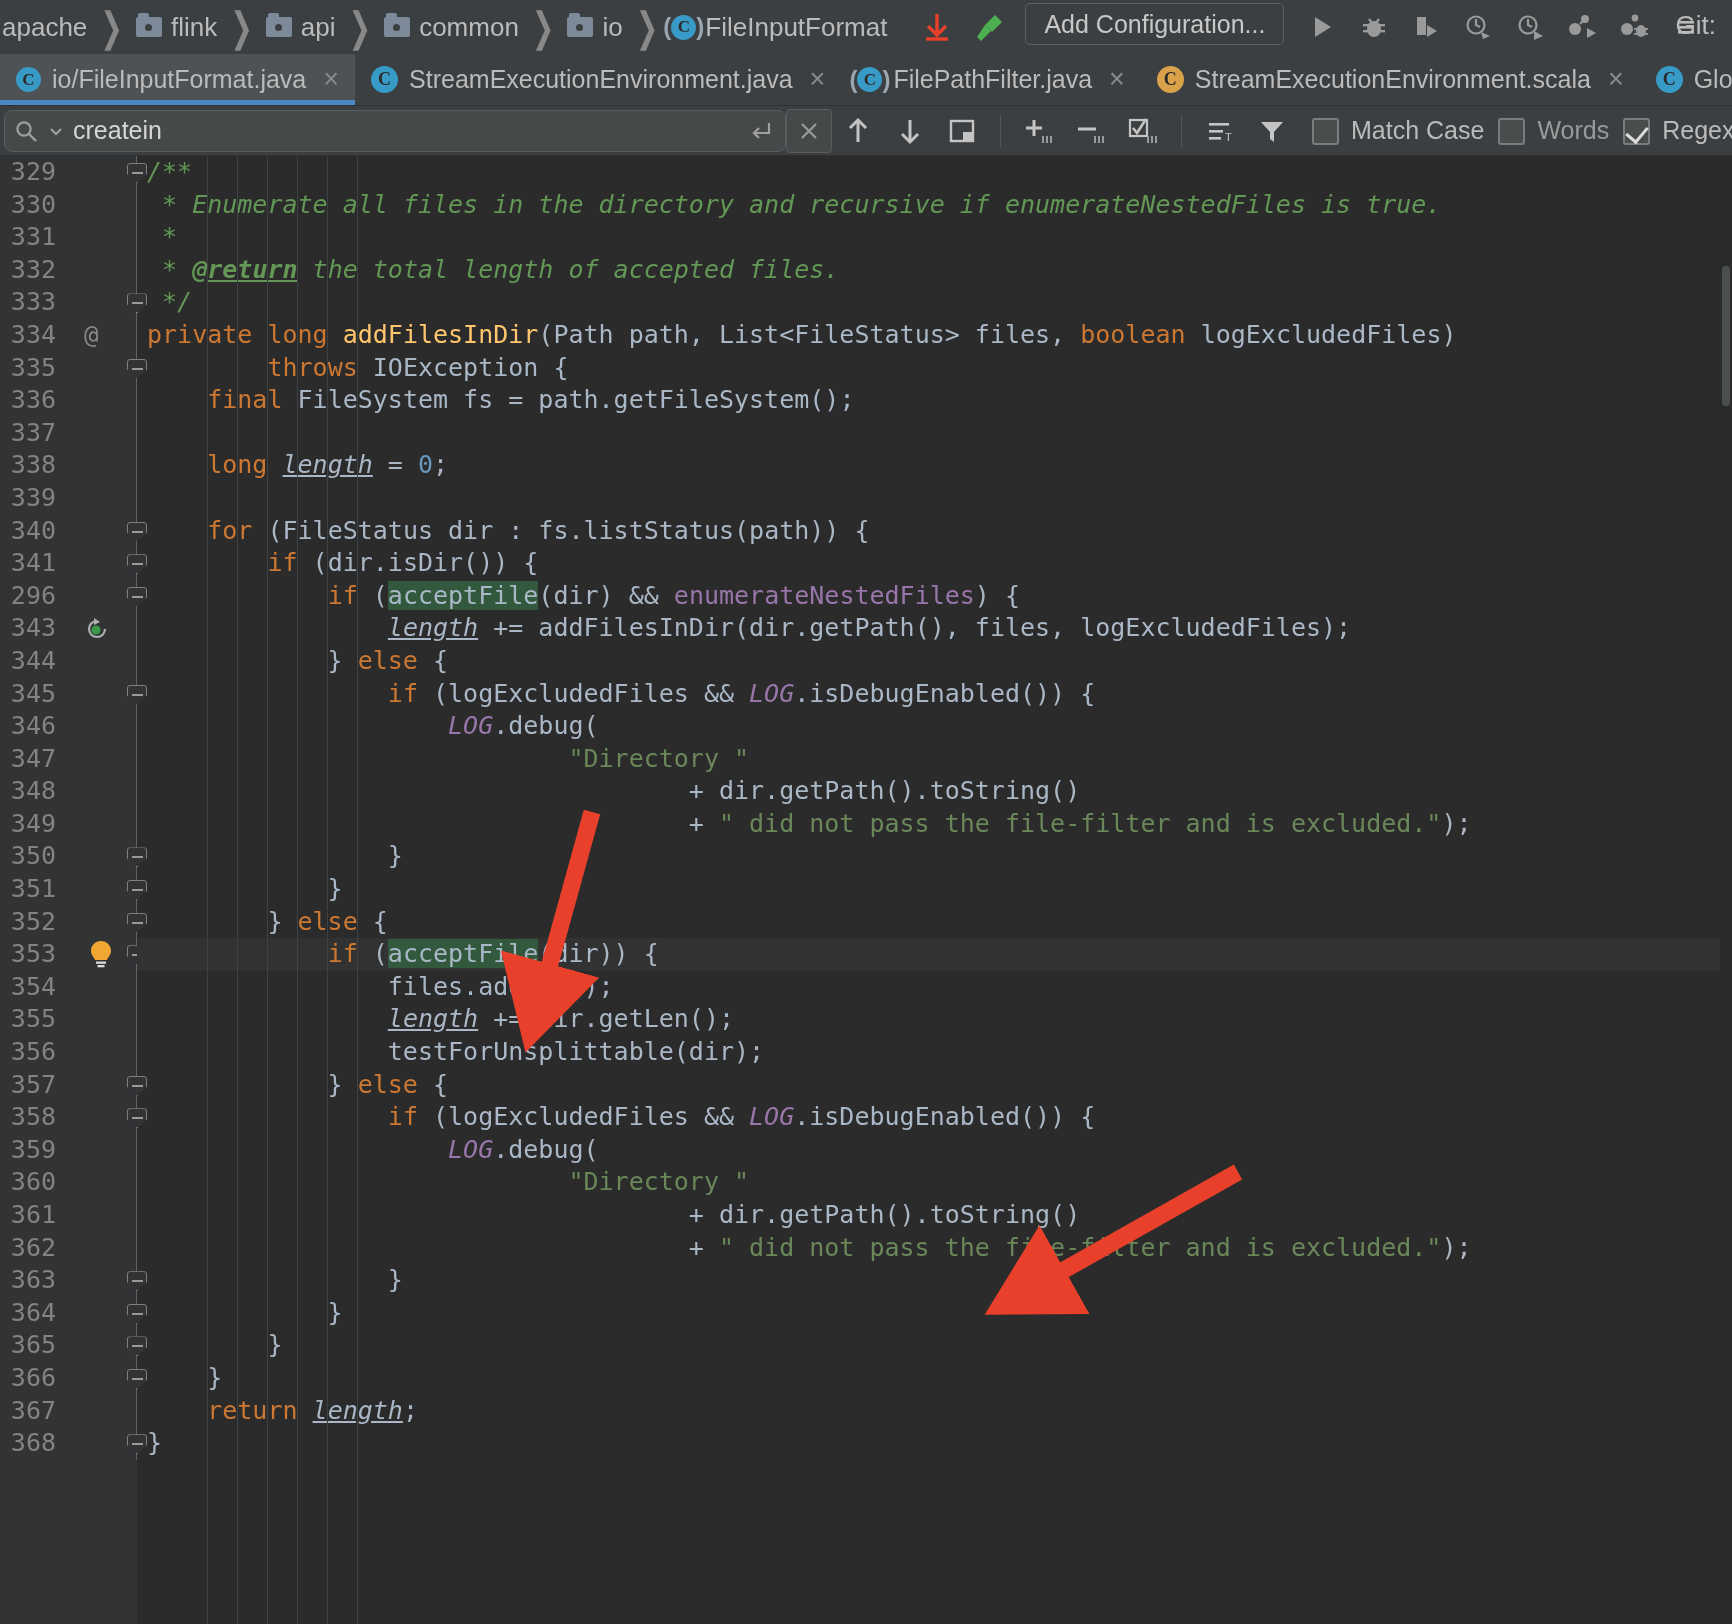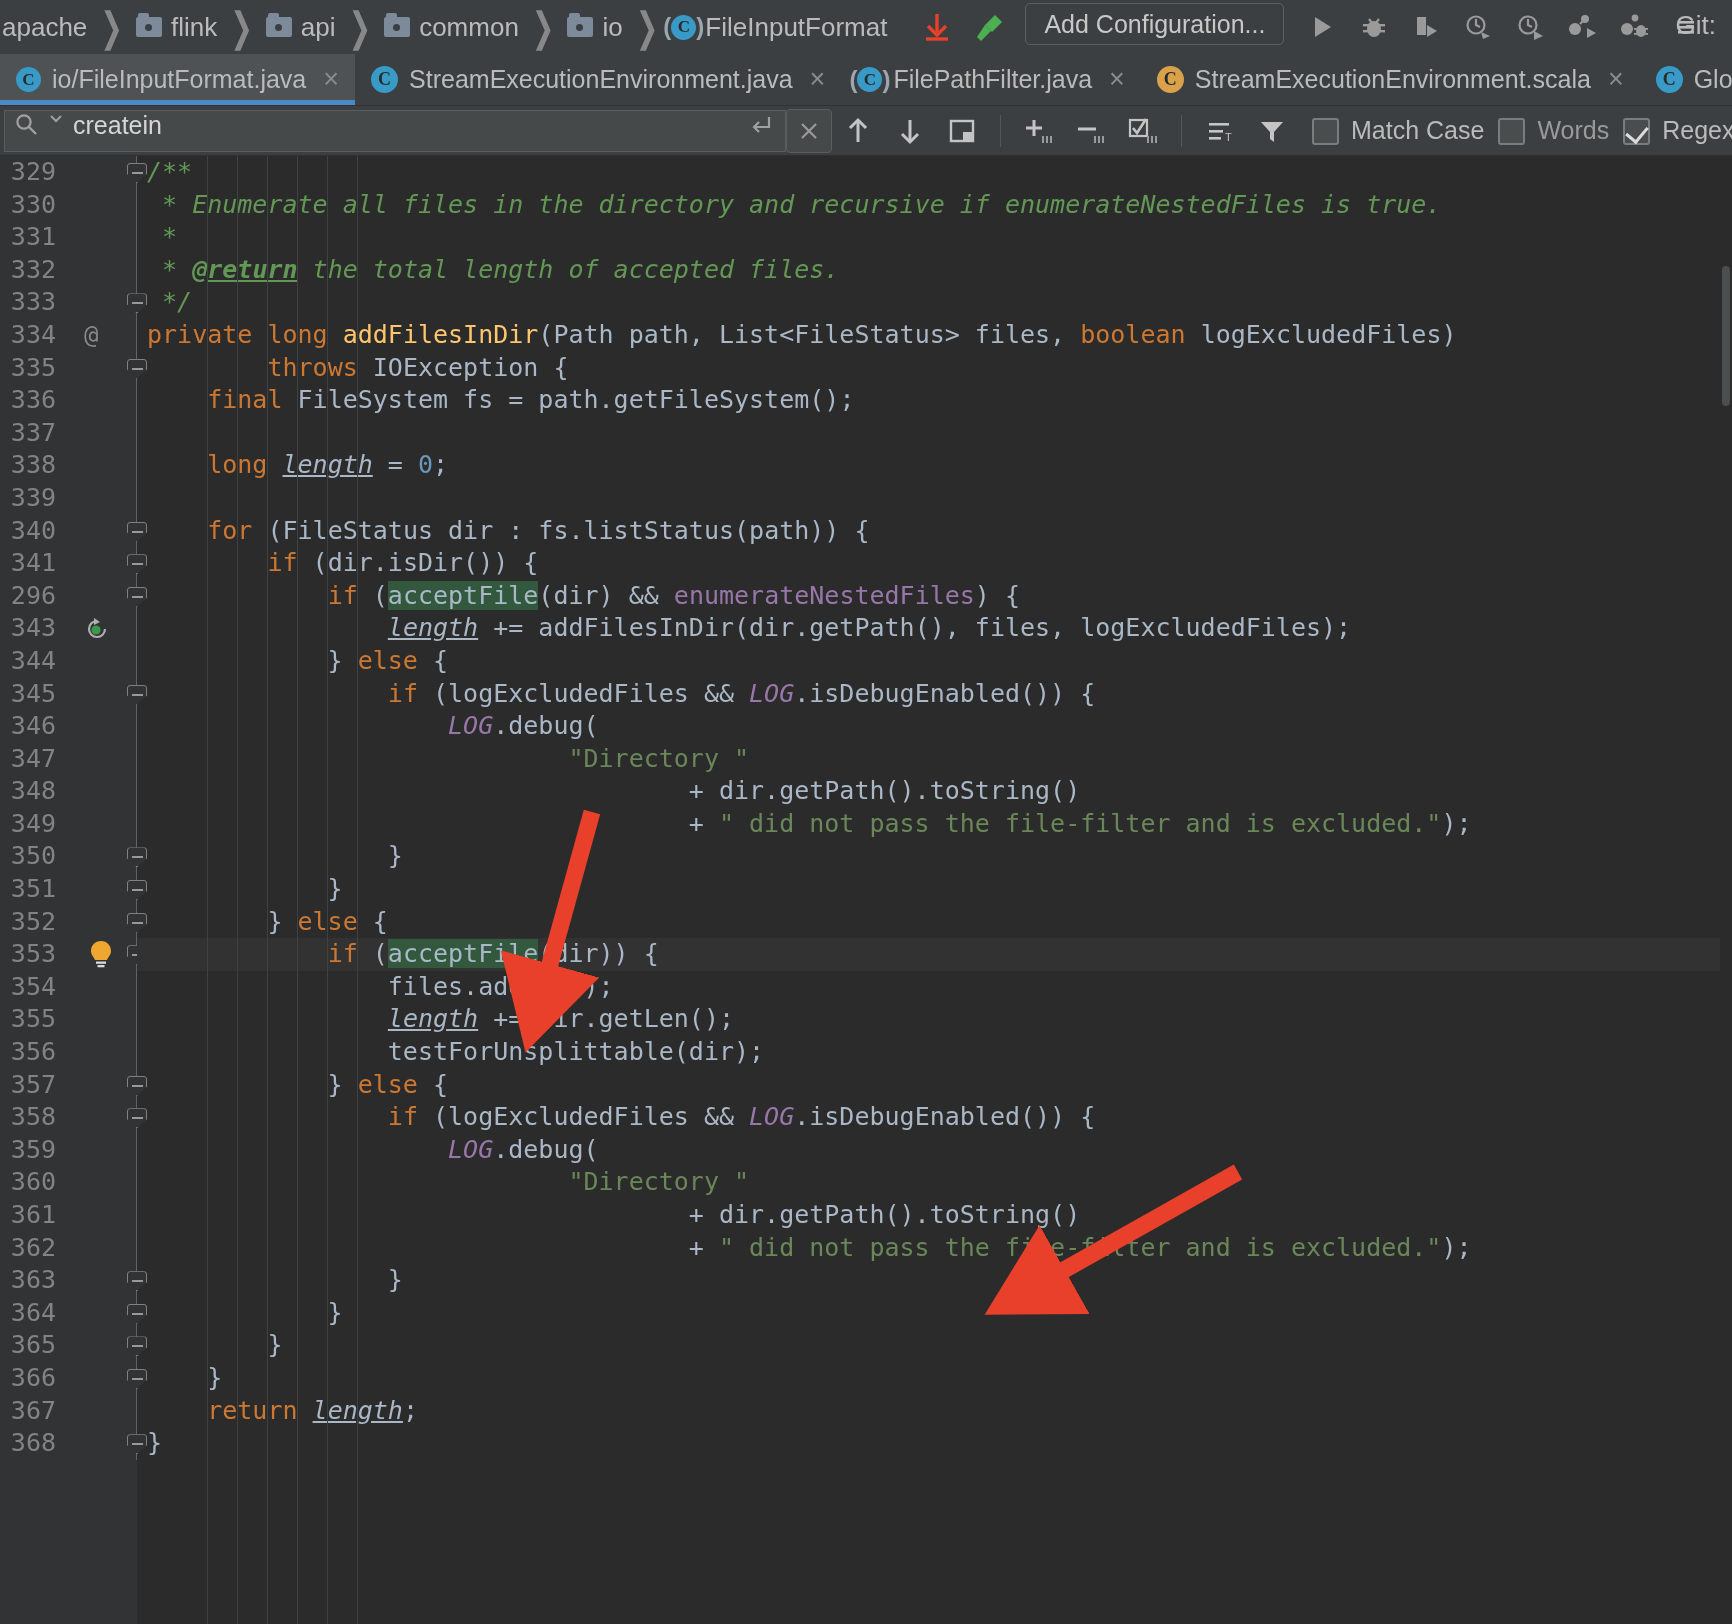--- a/index.html
+++ b/index.html
@@ -101,22 +101,22 @@
   }
 
   
   .findbar {
     height: 50px; background: #3c3f41;
     display:flex; align-items:center; gap:0;
     border-bottom: 1px solid #2f2f2f;
   }
   .search-wrap {
     width: 782px; height: 42px; background: #45494a;
-    border: 1px solid #5a5d5e; border-radius: 0;
-    display:flex; align-items:flex-start; gap: 10px;
+    border: 1px solid #5a5d5e; border-radius: 8px;
+    display:flex; align-items:center; gap: 10px;
     margin-left: 4px; padding: 0 10px 0 8px; flex-shrink:0;
   }
   .search-val { color: #d6d6d6; font-size: 25px; flex:1; }
   .sicon { width:26px;height:26px;flex-shrink:0; }
   .fdiv { width:1px; height:32px; background:#555; margin:0 12px; flex-shrink:0; }
   .fbtn { width:52px;height:44px;display:flex;align-items:center;justify-content:center;flex-shrink:0; }
   .fbtn.boxed { border:1px solid #5a5d5e; border-radius:4px; background:#45494a; width:46px; }
   .chk-grp { display:flex; align-items:flex-end; gap:12px; margin-left:14px; flex-shrink:0; }
   .cbox {
     width: 27px; height: 27px; border:2px solid #7a7d7e; border-radius:3px;

